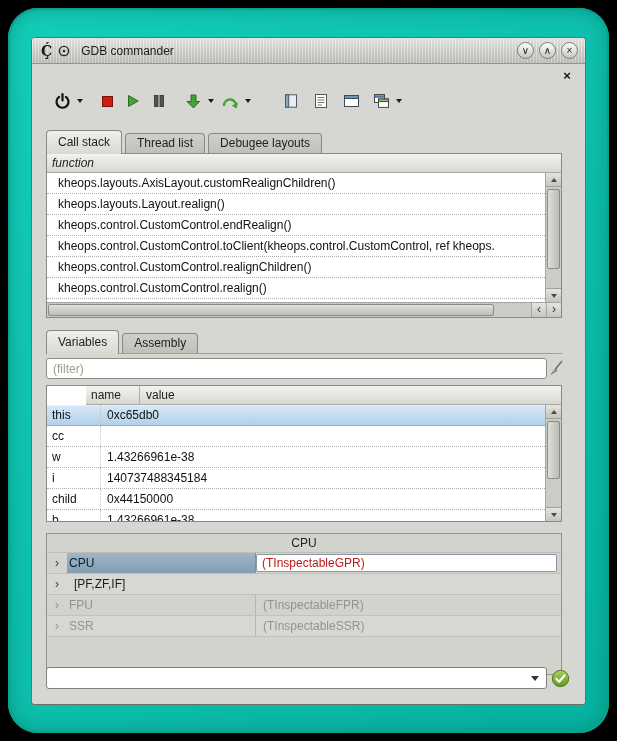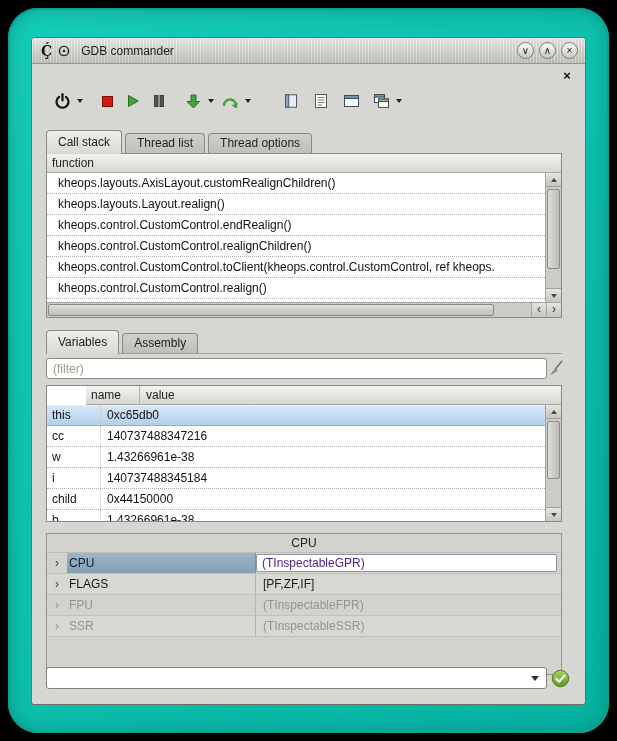--- a/index.html
+++ b/index.html
@@ -50,21 +50,21 @@
     background: linear-gradient(#d0d0ca, #c0c0ba); white-space: nowrap; }
   .tab.active { height: 24px; line-height: 23px; margin-bottom: -1px;
     background: linear-gradient(#eeeeea, #d9d9d4); }
   .page-sep { position: absolute; left: 14px; top: 315px; width: 516px; height: 1px; background: #a0a098; z-index: 1; }
 
   
   .cs-panel { position: absolute; left: 14px; top: 115px; width: 516px; height: 165px;
     background: #fff; border: 1px solid #8a8a82; z-index: 2; }
   .list-header { height: 19px; background: linear-gradient(#f2f2f0, #d7d7d2); border-bottom: 1px solid #a8a8a2;
     font-size: 12px; color: #222; line-height: 18px; display: flex; }
-  .cs-header-cell { padding-left: 5px; flex: 1; }
+  .cs-header-cell { padding-left: 5px; flex: 1; font-style: italic; }
   .cs-rows { position: absolute; left: 0; top: 19px; right: 16px; bottom: 15px; overflow: hidden; }
   .cs-row { height: 21px; line-height: 20px; font-size: 12px; padding-left: 11px; color: #111;
     border-bottom: 1px dotted #b0b0aa; white-space: nowrap; overflow: hidden; background: #fff; }
 
   .vscroll { position: absolute; top: 19px; right: 0; width: 16px; bottom: 15px;
     background: #ccccc6; border-left: 1px solid #a6a6a0; }
   .vscroll.vs2 { bottom: 0; }
   .sb-btn { position: absolute; left: 0; right: 0; height: 14px; display: flex; align-items: center; justify-content: center;
     background: linear-gradient(#e4e4e0, #c6c6c0); }
   .sb-btn.up { top: 0; border-bottom: 1px solid #a0a09a; }
@@ -107,21 +107,21 @@
   .cpu-title { height: 19px; text-align: center; font-size: 12px; line-height: 19px; color: #222;
     border-bottom: 1px solid #bebeb8; }
   .cpu-row { height: 21px; display: flex; align-items: stretch; border-bottom: 1px solid #c2c2bc; font-size: 12px; }
   .cpu-row:nth-child(odd) { background: #d8d8d3; }
   .cpu-exp { width: 20px; text-align: center; line-height: 20px; color: #3a3a36; font-size: 12px; }
   .cpu-name { width: 189px; padding-left: 2px; line-height: 20px; color: #15151a;
     border-right: 1px solid #b6b6b0; overflow: hidden; }
   .cpu-name.sel { background: linear-gradient(#9fb6c8, #839db2); color: #0e1e2c; border-right-color: #7890a2; }
   .cpu-val { flex: 1; padding-left: 7px; line-height: 20px; color: #1c1c1c; white-space: nowrap; overflow: hidden; }
   .cpu-edit { flex: 1; margin: 1px 4px 1px 0; background: #fff; border: 1px solid #8a98a4; border-radius: 2px;
-    font-size: 12px; line-height: 16px; padding-left: 5px; color: #4c1d95; white-space: nowrap; overflow: hidden; }
+    font-size: 12px; line-height: 16px; padding-left: 5px; color: #b91c1c; white-space: nowrap; overflow: hidden; }
   .cpu-row.dim .cpu-name, .cpu-row.dim .cpu-val, .cpu-row.dim .cpu-exp { color: #94948e; }
 
   
   .combo { position: absolute; left: 14px; top: 629px; width: 501px; height: 22px;
     background: #fff; border: 1px solid #82827a; border-radius: 3px; }
   .combo input { position: absolute; left: 5px; top: 1px; right: 24px; height: 18px; border: none; outline: none;
     background: transparent; font-size: 12px; font-family: "Liberation Sans", sans-serif; color: #111; }
   .combo-btn { position: absolute; right: 3px; top: 2px; width: 17px; height: 16px;
     display: flex; align-items: center; justify-content: center; }
   .ok-btn { position: absolute; left: 519px; top: 631px; width: 19px; height: 19px; }
@@ -220,33 +220,33 @@
         </svg>
       </div>
       <div class="dd">
           <span class="tri-s"></span>
         </div>
     </div>
 
     <div class="tabs tabs1">
       <div class="tab active">Call stack</div>
       <div class="tab">Thread list</div>
-      <div class="tab">Thread options</div>
+      <div class="tab">Debugee layouts</div>
     </div>
 
     <div class="cs-panel">
       <div class="list-header">
         <div class="cs-header-cell">function</div>
       </div>
       <div class="cs-rows">
         <div class="cs-row">kheops.layouts.AxisLayout.customRealignChildren()</div>
         <div class="cs-row">kheops.layouts.Layout.realign()</div>
         <div class="cs-row">kheops.control.CustomControl.endRealign()</div>
+        <div class="cs-row">kheops.control.CustomControl.toClient(kheops.control.CustomControl, ref kheops.</div>
         <div class="cs-row">kheops.control.CustomControl.realignChildren()</div>
-        <div class="cs-row">kheops.control.CustomControl.toClient(kheops.control.CustomControl, ref kheops.</div>
         <div class="cs-row">kheops.control.CustomControl.realign()</div>
       </div>
       <div class="vscroll">
         <div class="sb-btn up">
             <span class="tri-u"></span>
           </div>
         <div class="sb-thumb cs-thumb"></div>
         <div class="sb-btn down">
             <span class="tri-d"></span>
           </div>
@@ -275,21 +275,20 @@
         <div class="vh-name">name</div>
         <div class="vh-value">value</div>
       </div>
       <div class="var-rows">
         <div class="var-row selected">
           <div class="var-name">this</div>
           <div class="var-val">0xc65db0</div>
         </div>
         <div class="var-row">
           <div class="var-name">cc</div>
-          <div class="var-val">140737488347216</div>
         </div>
         <div class="var-row">
           <div class="var-name">w</div>
           <div class="var-val">1.43266961e-38</div>
         </div>
         <div class="var-row">
           <div class="var-name">i</div>
           <div class="var-val">140737488345184</div>
         </div>
         <div class="var-row">
@@ -314,21 +313,20 @@
 
     <div class="cpu-panel">
       <div class="cpu-title">CPU</div>
       <div class="cpu-row">
         <span class="cpu-exp">›</span>
         <span class="cpu-name sel">CPU</span>
         <div class="cpu-edit">(TInspectableGPR)</div>
       </div>
       <div class="cpu-row">
         <span class="cpu-exp">›</span>
-        <span class="cpu-name">FLAGS</span>
         <span class="cpu-val">[PF,ZF,IF]</span>
       </div>
       <div class="cpu-row dim">
         <span class="cpu-exp">›</span>
         <span class="cpu-name">FPU</span>
         <span class="cpu-val">(TInspectableFPR)</span>
       </div>
       <div class="cpu-row dim">
         <span class="cpu-exp">›</span>
         <span class="cpu-name">SSR</span>

